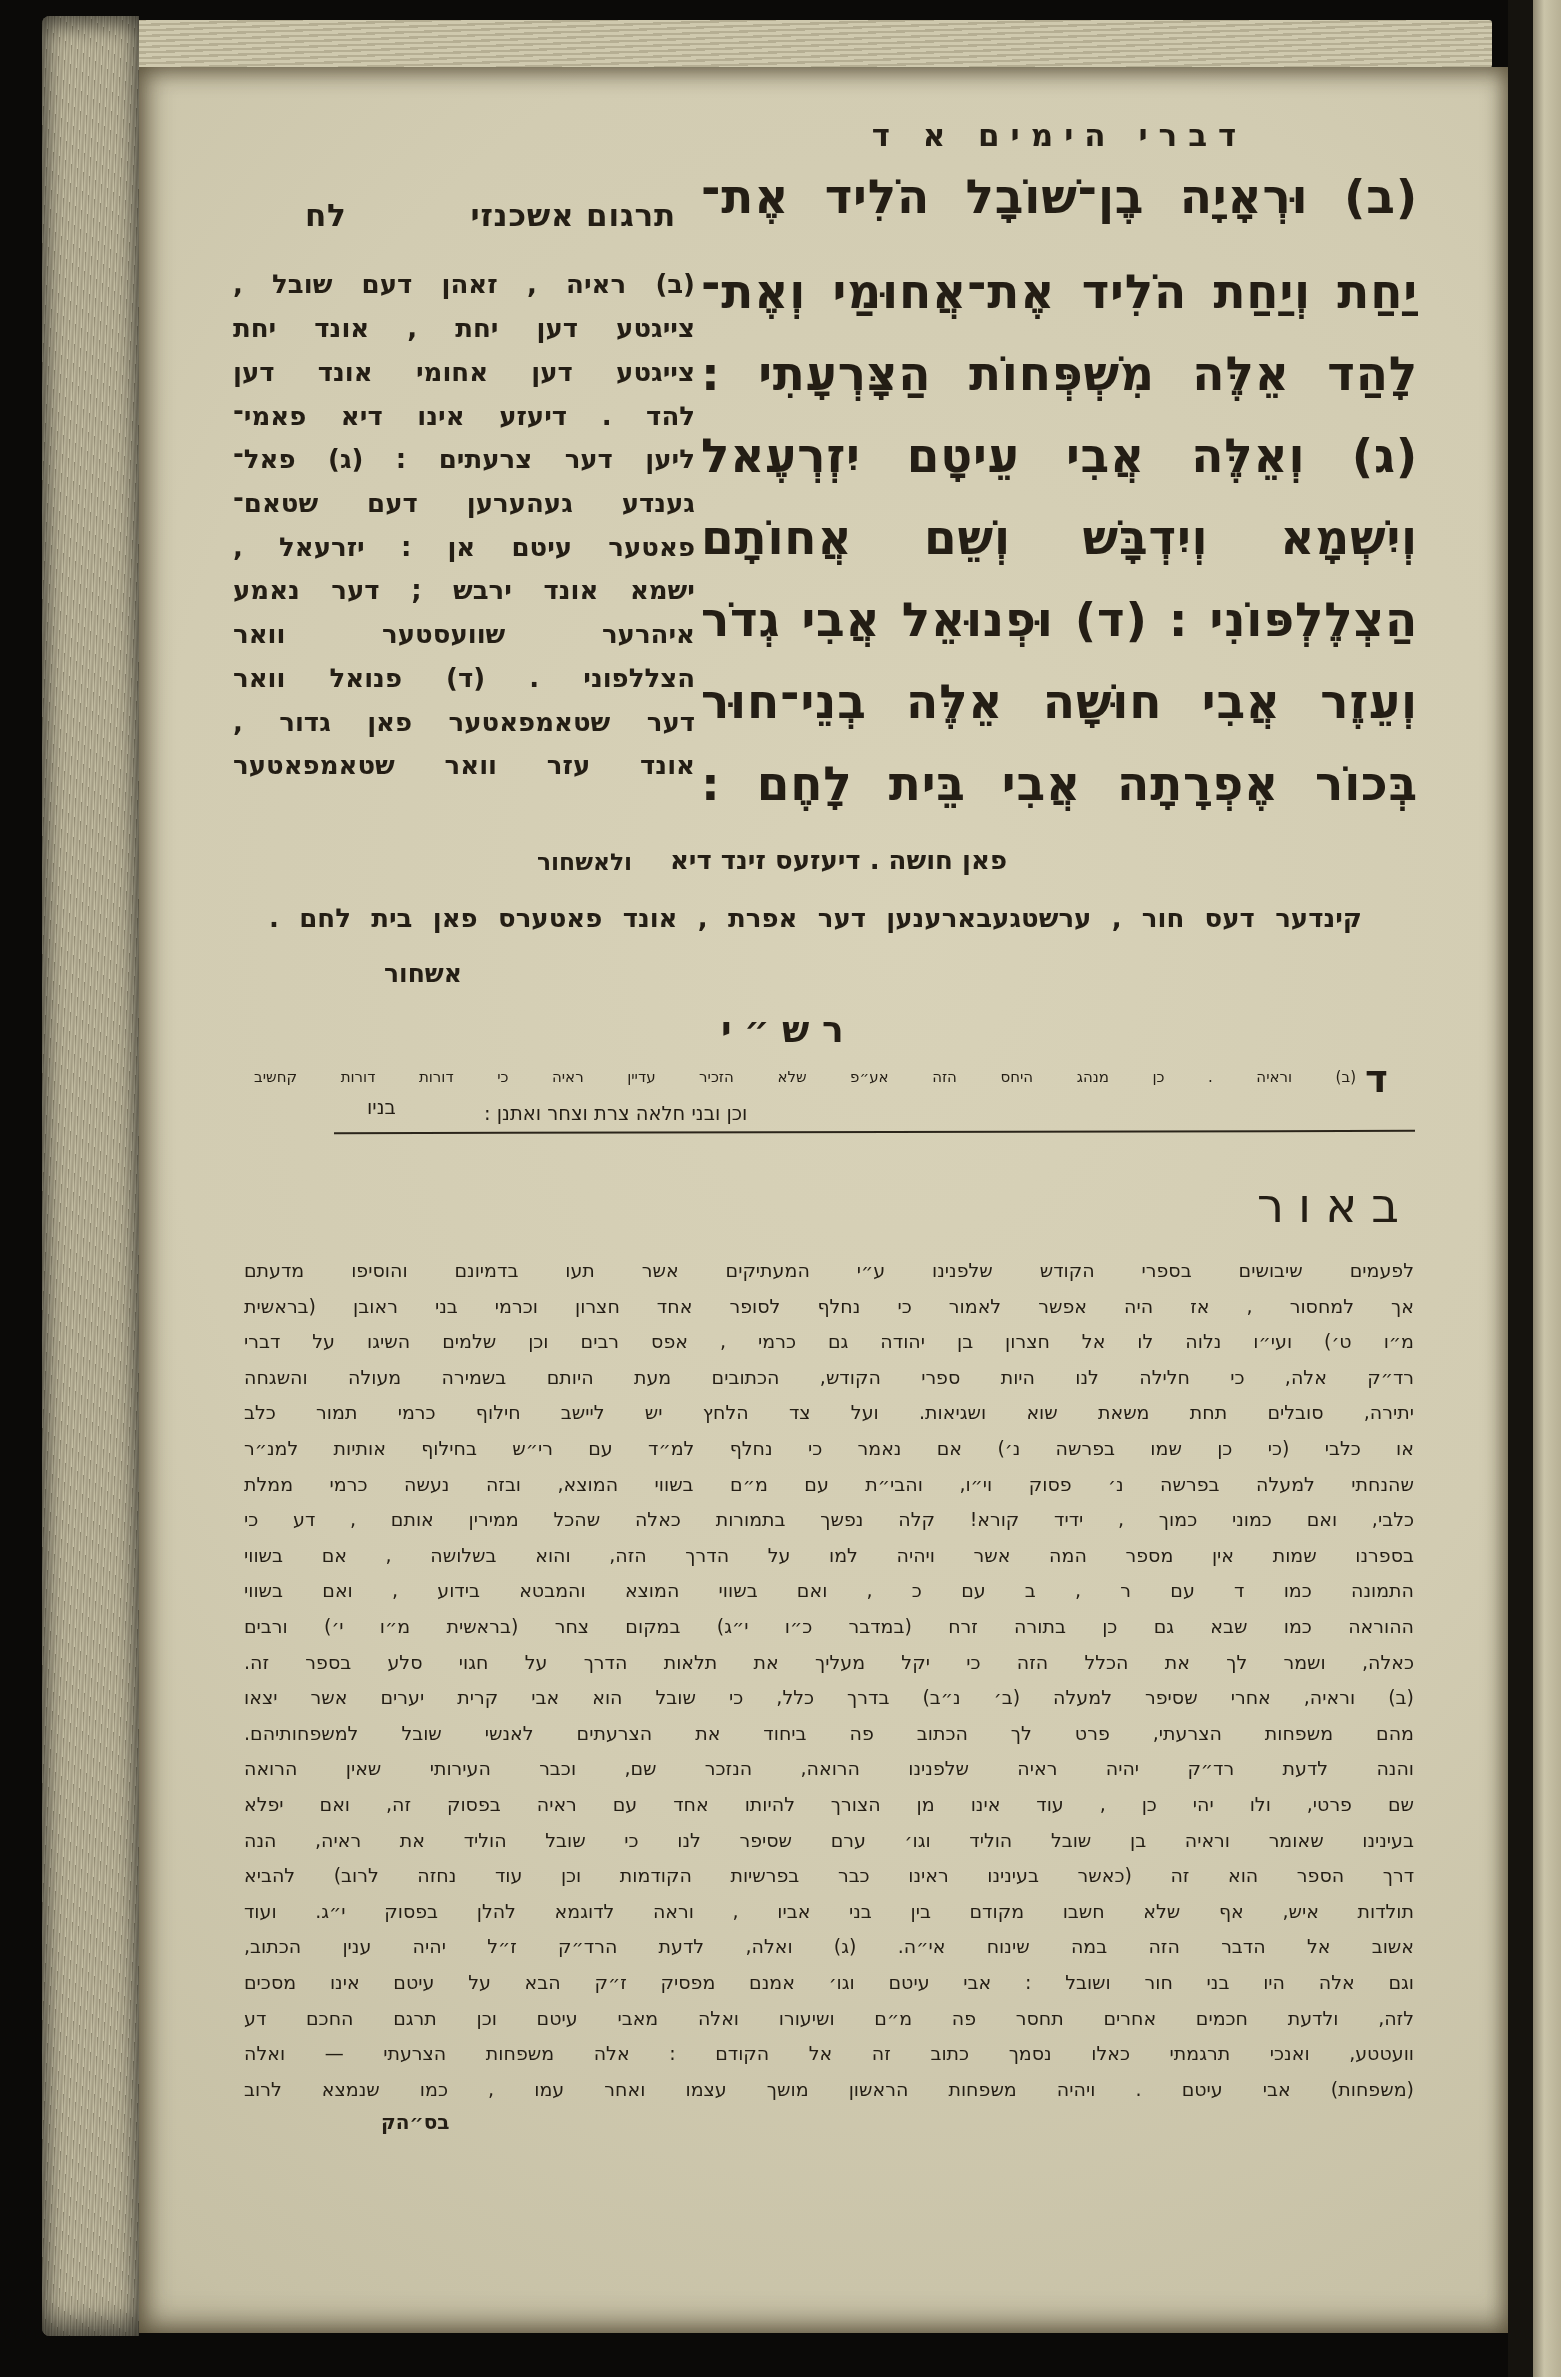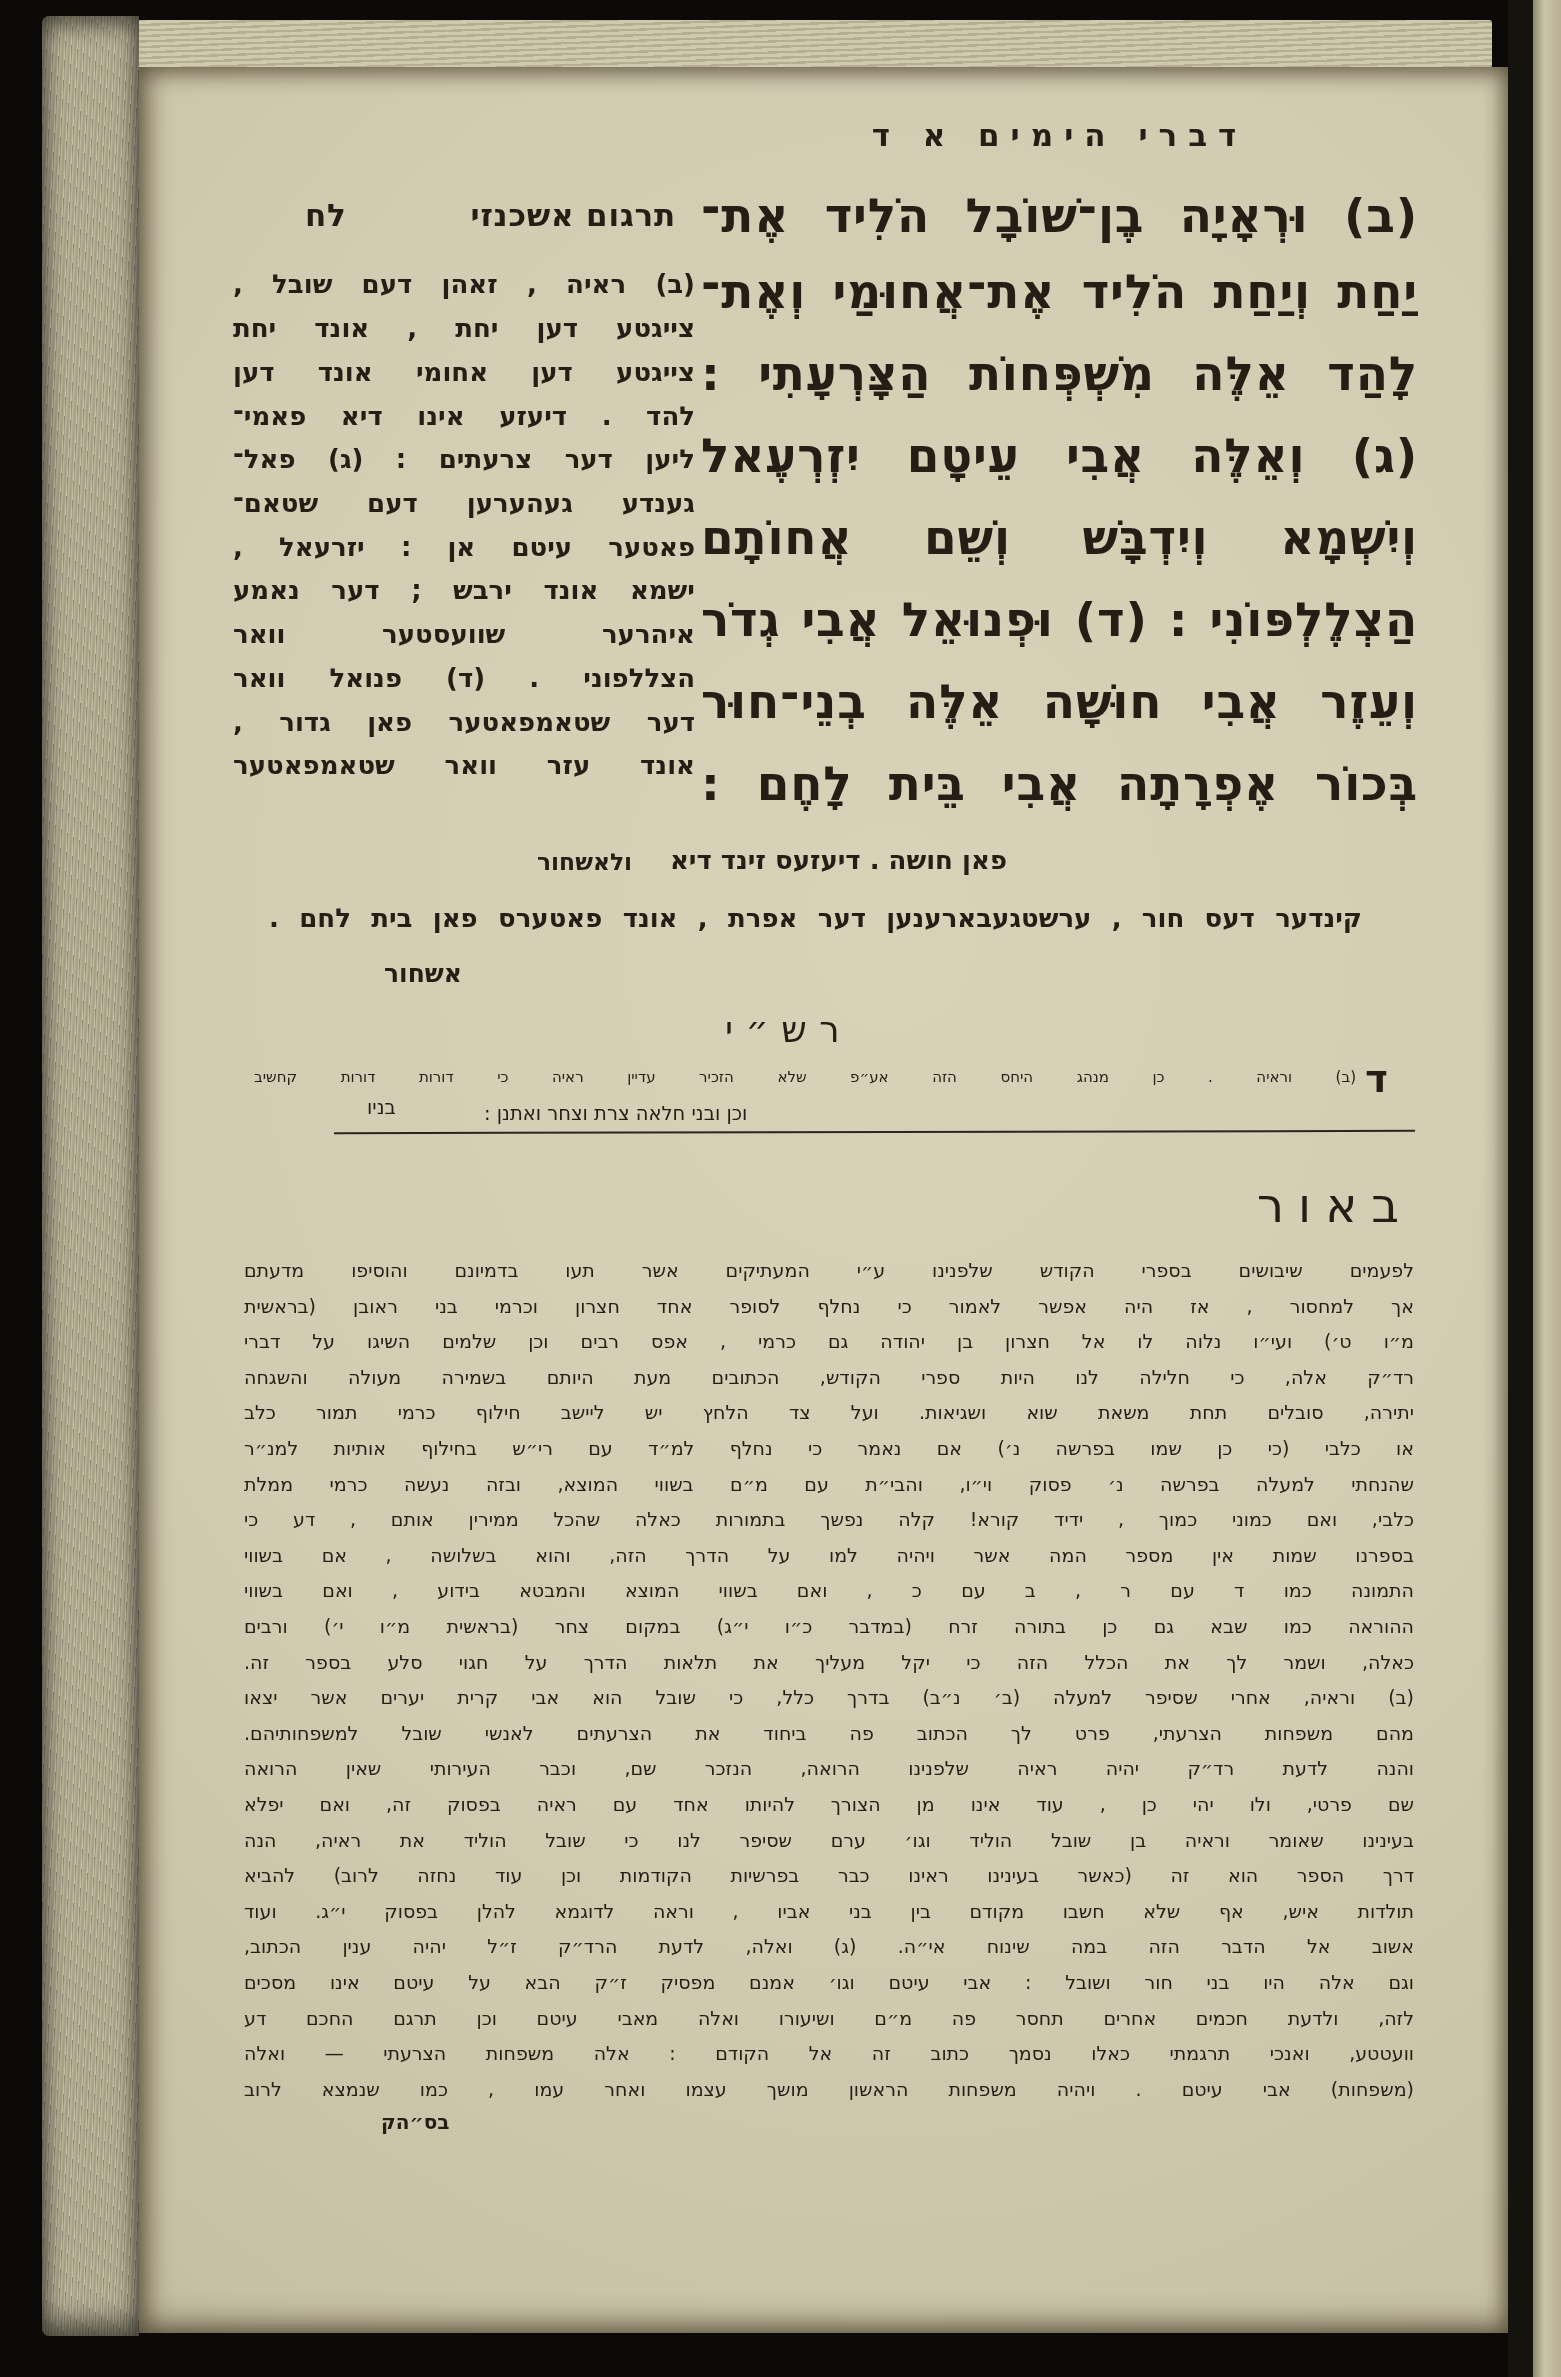--- a/index.html
+++ b/index.html
@@ -34,21 +34,21 @@
   .just{white-space:normal;text-align:justify;text-align-last:justify;}
   .tcol-header{left:305px;top:197px;width:371px;display:flex;justify-content:space-between;
     font-size:31px;font-weight:bold;letter-spacing:0.8px;}
   .tcol-line{left:233px;top:0;width:462px;font-size:26px;font-weight:bold;line-height:1.2;}
   .main-header{left:701px;top:117px;width:717px;text-align:center;font-size:31px;font-weight:bold;letter-spacing:11px;}
   .main-line{left:701px;width:717px;font-size:47px;font-weight:bold;line-height:1.25;letter-spacing:0.8px;}
   .inter-word{left:537px;top:848px;font-size:23.4px;font-weight:bold;}
   .inter-colline{left:648px;top:845px;width:359px;font-size:26px;font-weight:bold;}
   .inter-fullline{left:269px;top:903px;width:1093px;font-size:26px;font-weight:bold;line-height:1.2;}
   .inter-catch{left:384px;top:959px;font-size:25px;font-weight:bold;}
-  .rashi-header{left:484px;top:1009px;width:609px;text-align:center;font-size:36px;font-weight:normal;letter-spacing:12.5px;}
+  .rashi-header{left:484px;top:1009px;width:609px;text-align:center;font-size:36px;font-weight:bold;letter-spacing:12.5px;}
   .rashi-initial{left:1365px;top:1056px;font-size:39px;font-weight:bold;}
   .rashi-line1{left:254px;top:1068px;width:1102px;font-size:15px;line-height:1.3;}
   .rashi-line2{left:484px;top:1102px;width:609px;text-align:left;font-size:19.5px;}
   .rashi-catch{left:367px;top:1096px;font-size:19.5px;}
   .rule{
     position:absolute;left:334px;top:1131px;width:1081px;height:2.3px;background:#2b251b;
     transform:rotate(-0.12deg);
   }
   .biur-header{left:242px;top:1177px;width:1171px;font-size:48px;font-weight:normal;letter-spacing:14px;}
   .biur-line{left:244px;width:1170px;font-size:19px;line-height:1.25;}
@@ -74,21 +74,21 @@
 <div class="he tcol-line just" style="top:444px">ליען דער צרעתים : (ג) פאל־</div>
 <div class="he tcol-line just" style="top:488px">גענדע געהערען דעם שטאם־</div>
 <div class="he tcol-line just" style="top:532px">פאטער עיטם אן : יזרעאל ,</div>
 <div class="he tcol-line just" style="top:575px">ישמא אונד ירבש ; דער נאמע</div>
 <div class="he tcol-line just" style="top:619px">איהרער שוועסטער וואר</div>
 <div class="he tcol-line just" style="top:663px">הצללפוני . (ד) פנואל וואר</div>
 <div class="he tcol-line just" style="top:707px">דער שטאמפאטער פאן גדור ,</div>
 <div class="he tcol-line just" style="top:750px">אונד עזר וואר שטאמפאטער</div>
 
 <div class="he main-header">דברי הימים א ד</div>
-<div class="he main-line just" style="top:187px">(ב) וּרְאָיָה בֶן־שׁוֹבָל הֹלִיד אֶת־</div>
+<div class="he main-line just" style="top:168px">(ב) וּרְאָיָה בֶן־שׁוֹבָל הֹלִיד אֶת־</div>
 <div class="he main-line just" style="top:263px">יַחַת וְיַחַת הֹלִיד אֶת־אֲחוּמַי וְאֶת־</div>
 <div class="he main-line just" style="top:345px">לָהַד אֵלֶּה מִשְׁפְּחוֹת הַצָּרְעָתִי :</div>
 <div class="he main-line just" style="top:427px">(ג) וְאֵלֶּה אֲבִי עֵיטָם יִזְרְעֶאל</div>
 <div class="he main-line just" style="top:509px">וְיִשְׁמָא וְיִדְבָּשׁ וְשֵׁם אֲחוֹתָם</div>
 <div class="he main-line just" style="top:591px">הַצְלֶלְפּוֹנִי : (ד) וּפְנוּאֵל אֲבִי גְדֹר</div>
 <div class="he main-line just" style="top:673px">וְעֵזֶר אֲבִי חוּשָׁה אֵלֶּה בְנֵי־חוּר</div>
 <div class="he main-line just" style="top:755px">בְּכוֹר אֶפְרָתָה אֲבִי בֵּית לָחֶם :</div>
 
 <div class="he inter-word">ולאשחור</div>
 <div class="he inter-colline">פאן חושה . דיעזעס זינד דיא</div>

